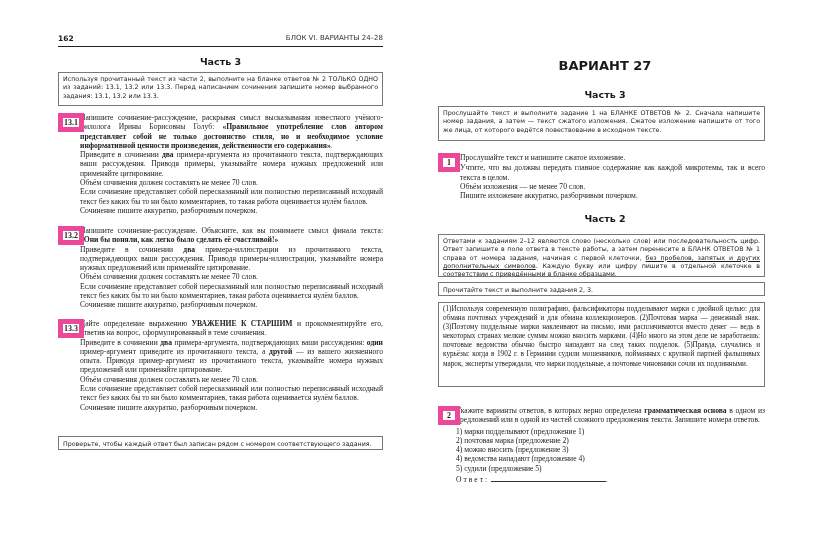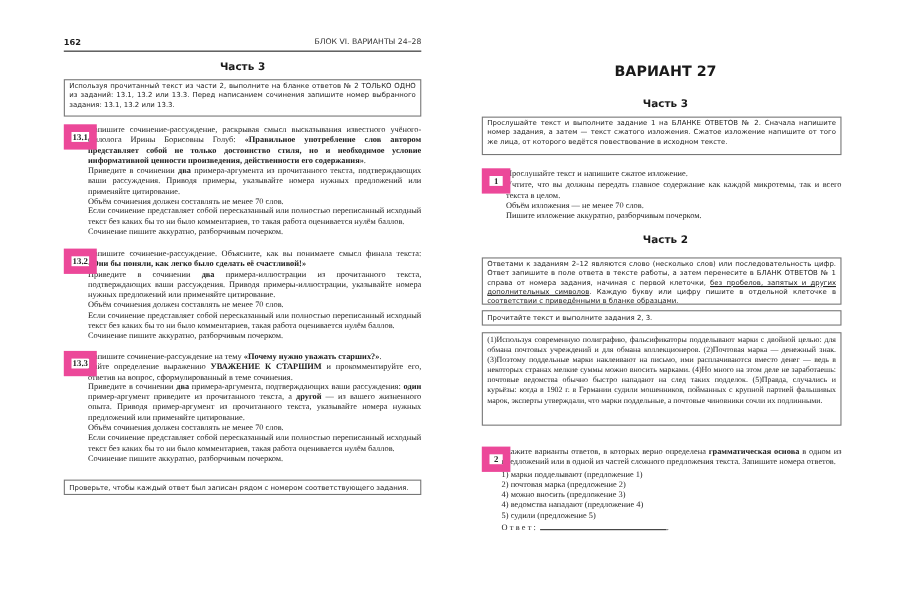--- a/index.html
+++ b/index.html
@@ -7,21 +7,21 @@
   .page { position:absolute; top:0; height:553px; }
   .left { left:0; width:410px; }
   .right { left:410px; width:410px; }
   .runhead { position:absolute; top:34px; left:58px; width:325px; height:12px; border-bottom:1px solid #222; font-family:"DejaVu Sans", sans-serif; font-size:7px; }
   .runhead .pnum { position:absolute; left:0; top:0; font-weight:bold; font-size:7.5px; }
   .runhead .block { position:absolute; right:0; top:0; color:#333; }
   .h-part { position:absolute; font-family:"DejaVu Sans", sans-serif; font-weight:bold; font-size:9.5px; text-align:center; }
   .h-variant { position:absolute; font-family:"DejaVu Sans", sans-serif; font-weight:bold; font-size:13px; text-align:center; }
   .infobox { position:absolute; border:1px solid #777; font-family:"DejaVu Sans", sans-serif; font-size:6.3px; line-height:8.3px; padding:2px 4px; text-align:justify; color:#222; box-sizing:border-box; }
   .task { position:absolute; font-family:"Liberation Serif", serif; font-size:7.6px; line-height:9.3px; color:#222; }
-  .task .num { position:absolute; left:0; top:0; border:7px solid #ec4899; font-weight:bold; font-size:8px; line-height:9px; padding:0 1px; }
+  .task .num { position:absolute; left:0; top:0; border:5px solid #ec4899; font-weight:bold; font-size:8px; line-height:9px; padding:0 1px; }
   .task .body { margin-left:22px; text-align:justify; }
   .task .body p { margin:0; }
   b { font-weight:bold; }
   .textbox { position:absolute; border:1px solid #777; font-family:"Liberation Serif", serif; font-size:7.2px; line-height:9.1px; padding:2px 4px; text-align:justify; color:#222; box-sizing:border-box; }
   .options p { margin:0 0 1.4px 0; }
   .answer-line { display:inline-block; width:115px; border-bottom:1px solid #333; height:7px; vertical-align:baseline; }
   .spaced { letter-spacing:2px; }
   u { text-decoration:underline; }
 </style>
 </head>
@@ -55,21 +55,20 @@
       <p><span>Приведите в сочинении </span><b>два</b><span> примера-иллюстрации из прочитанного текста, подтверждающих ваши рассуждения. Приводя примеры-иллюстрации, указывайте номера нужных предложений или применяйте цитирование.</span></p>
       <p>Объём сочинения должен составлять не менее 70 слов.</p>
       <p>Если сочинение представляет собой пересказанный или полностью переписанный исходный текст без каких бы то ни было комментариев, такая работа оценивается нулём баллов.</p>
       <p>Сочинение пишите аккуратно, разборчивым почерком.</p>
     </div>
   </div>
 
   <div class="task" style="top:319px; left:58px; width:325px;">
     <span class="num">13.3</span>
     <div class="body">
-      <p><span>Напишите сочинение-рассуждение на тему </span><b>«Почему нужно уважать старших?»</b><span>.</span></p>
       <p><span>Дайте определение выражению </span><b>УВАЖЕНИЕ К СТАРШИМ</b><span> и прокомментируйте его, ответив на вопрос, сформулированный в теме сочинения.</span></p>
       <p><span>Приведите в сочинении </span><b>два</b><span> примера-аргумента, подтверждающих ваши рассуждения: </span><b>один</b><span> пример-аргумент приведите из прочитанного текста, а </span><b>другой</b><span> — из вашего жизненного опыта. Приводя пример-аргумент из прочитанного текста, указывайте номера нужных предложений или применяйте цитирование.</span></p>
       <p>Объём сочинения должен составлять не менее 70 слов.</p>
       <p>Если сочинение представляет собой пересказанный или полностью переписанный исходный текст без каких бы то ни было комментариев, такая работа оценивается нулём баллов.</p>
       <p>Сочинение пишите аккуратно, разборчивым почерком.</p>
     </div>
   </div>
 
   <div class="infobox" style="top:436px; left:58px; width:325px; height:14px; line-height:9px;">Проверьте, чтобы каждый ответ был записан рядом с номером соответствующего задания.</div>
 </div>

